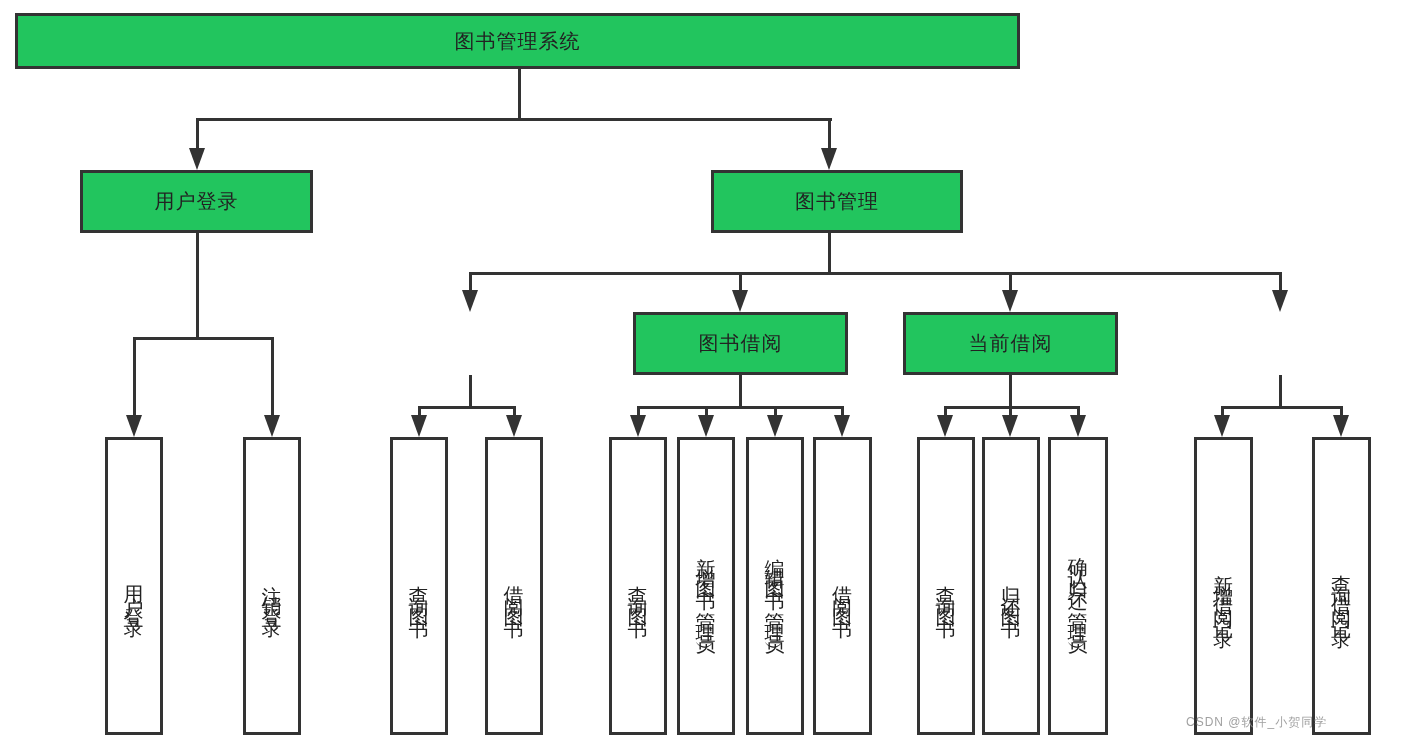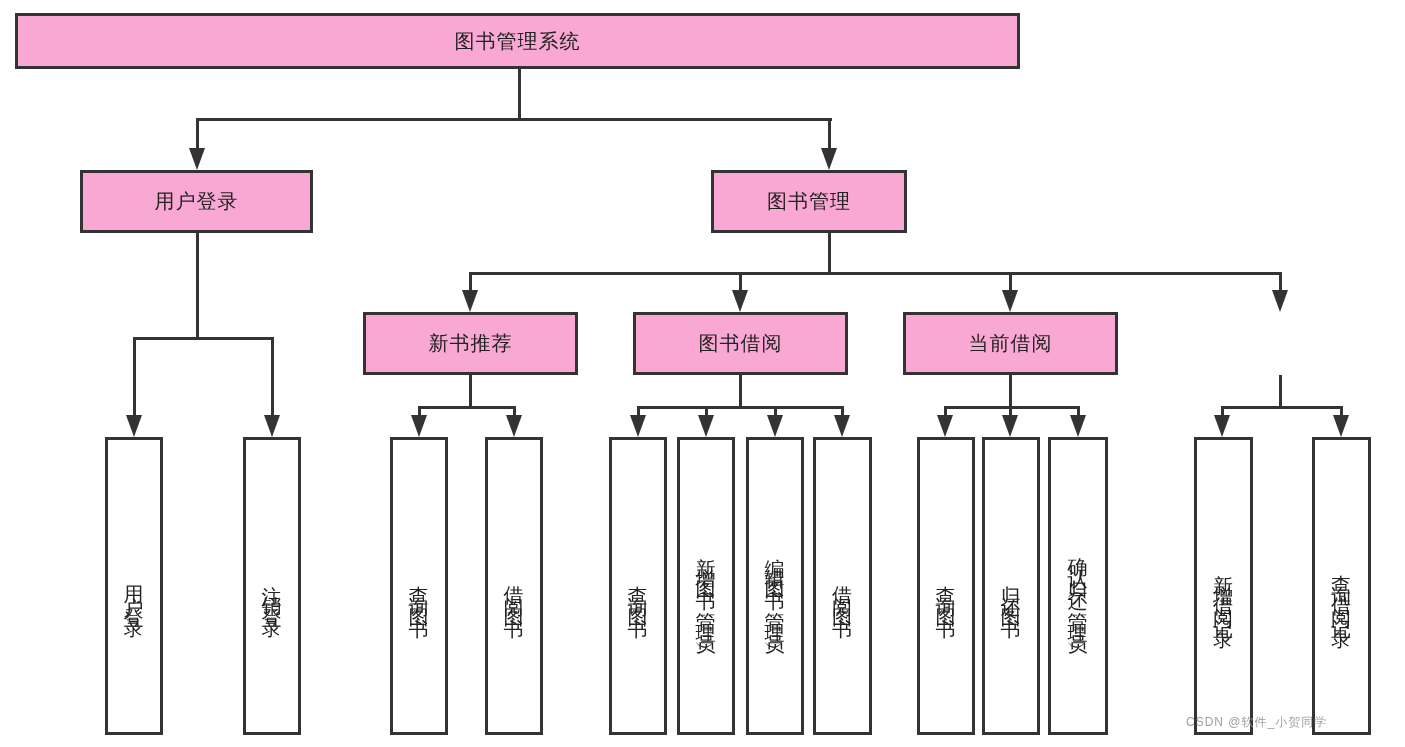--- a/index.html
+++ b/index.html
@@ -2,21 +2,21 @@
 <html><head>
 <meta charset="utf-8">
 <style>
   html,body{margin:0;padding:0;background:#fff;}
   #stage{
     position:relative;width:1405px;height:747px;background:#ffffff;
     font-family:"Liberation Sans","DejaVu Sans",sans-serif;color:#222222;
     overflow:hidden;
   }
   .box{
-    position:absolute;border:3px solid #333333;background:#f9a8d4;
+    position:absolute;border:3px solid #333333;background:#22c55e;
     display:flex;align-items:center;justify-content:center;
     font-size:20px;letter-spacing:1px;color:#222222;box-sizing:border-box;
   }
   .vbox{
     position:absolute;border:3px solid #333333;background:#ffffff;
     display:flex;align-items:center;justify-content:center;
     box-sizing:border-box;top:437px;height:298px;width:58px;
   }
   .vbox span{
     writing-mode:vertical-rl;text-orientation:mixed;
@@ -47,21 +47,21 @@
   <div class="vline" style="left:518px;top:69px;height:49px;"></div>
   <div class="hline" style="left:196px;top:118px;width:636px;"></div>
   <div class="vline" style="left:196px;top:118px;height:34px;"></div>
   <div class="arrow" style="left:189px;top:148px;"></div>
   <div class="vline" style="left:828px;top:118px;height:34px;"></div>
   <div class="arrow" style="left:821px;top:148px;"></div>
 
   <div class="box" style="left:80px;top:170px;width:233px;height:63px;">
     <span>用户登录</span>
   </div>
-  <div class="box" style="left:711px;top:170px;width:196px;height:63px;text-align:right;">
+  <div class="box" style="left:711px;top:170px;width:252px;height:63px;text-align:right;">
     <span>图书管理</span>
   </div>
 
   <div class="vline" style="left:196px;top:233px;height:107px;"></div>
   <div class="hline" style="left:133px;top:337px;width:141px;"></div>
   <div class="vline" style="left:133px;top:337px;height:78px;"></div>
   <div class="arrow" style="left:126px;top:415px;"></div>
   <div class="vline" style="left:271px;top:337px;height:78px;"></div>
   <div class="arrow" style="left:264px;top:415px;"></div>
 
@@ -69,23 +69,20 @@
   <div class="hline" style="left:469px;top:272px;width:813px;"></div>
   <div class="vline" style="left:469px;top:272px;height:20px;"></div>
   <div class="arrow" style="left:462px;top:290px;"></div>
   <div class="vline" style="left:739px;top:272px;height:20px;"></div>
   <div class="arrow" style="left:732px;top:290px;"></div>
   <div class="vline" style="left:1009px;top:272px;height:20px;"></div>
   <div class="arrow" style="left:1002px;top:290px;"></div>
   <div class="vline" style="left:1279px;top:272px;height:20px;"></div>
   <div class="arrow" style="left:1272px;top:290px;"></div>
 
-  <div class="box" style="left:363px;top:312px;width:215px;height:63px;">
-    <span>新书推荐</span>
-  </div>
   <div class="box" style="left:903px;top:312px;width:215px;height:63px;">
     <span>当前借阅</span>
   </div>
   <div class="box" style="left:633px;top:312px;width:215px;height:63px;">
     <span>图书借阅</span>
   </div>
 
   <div class="vline" style="left:469px;top:375px;height:34px;"></div>
   <div class="hline" style="left:418px;top:406px;width:98px;"></div>
   <div class="vline" style="left:418px;top:406px;height:12px;"></div>

